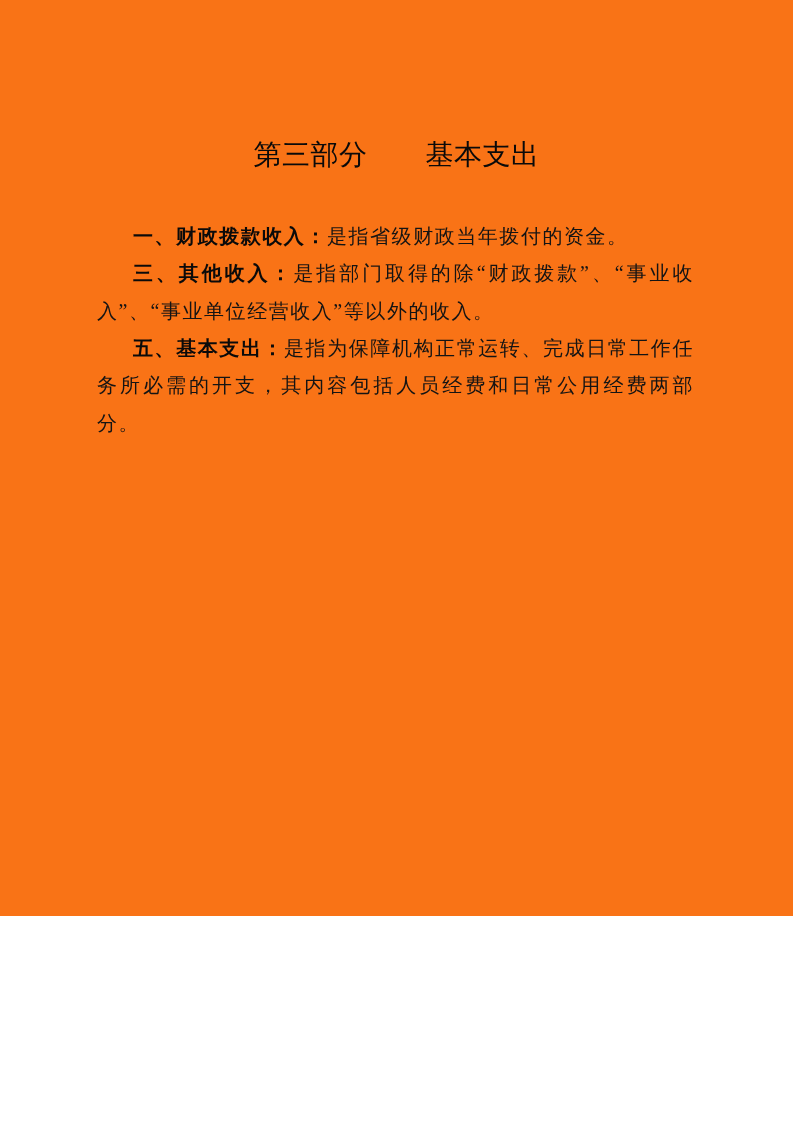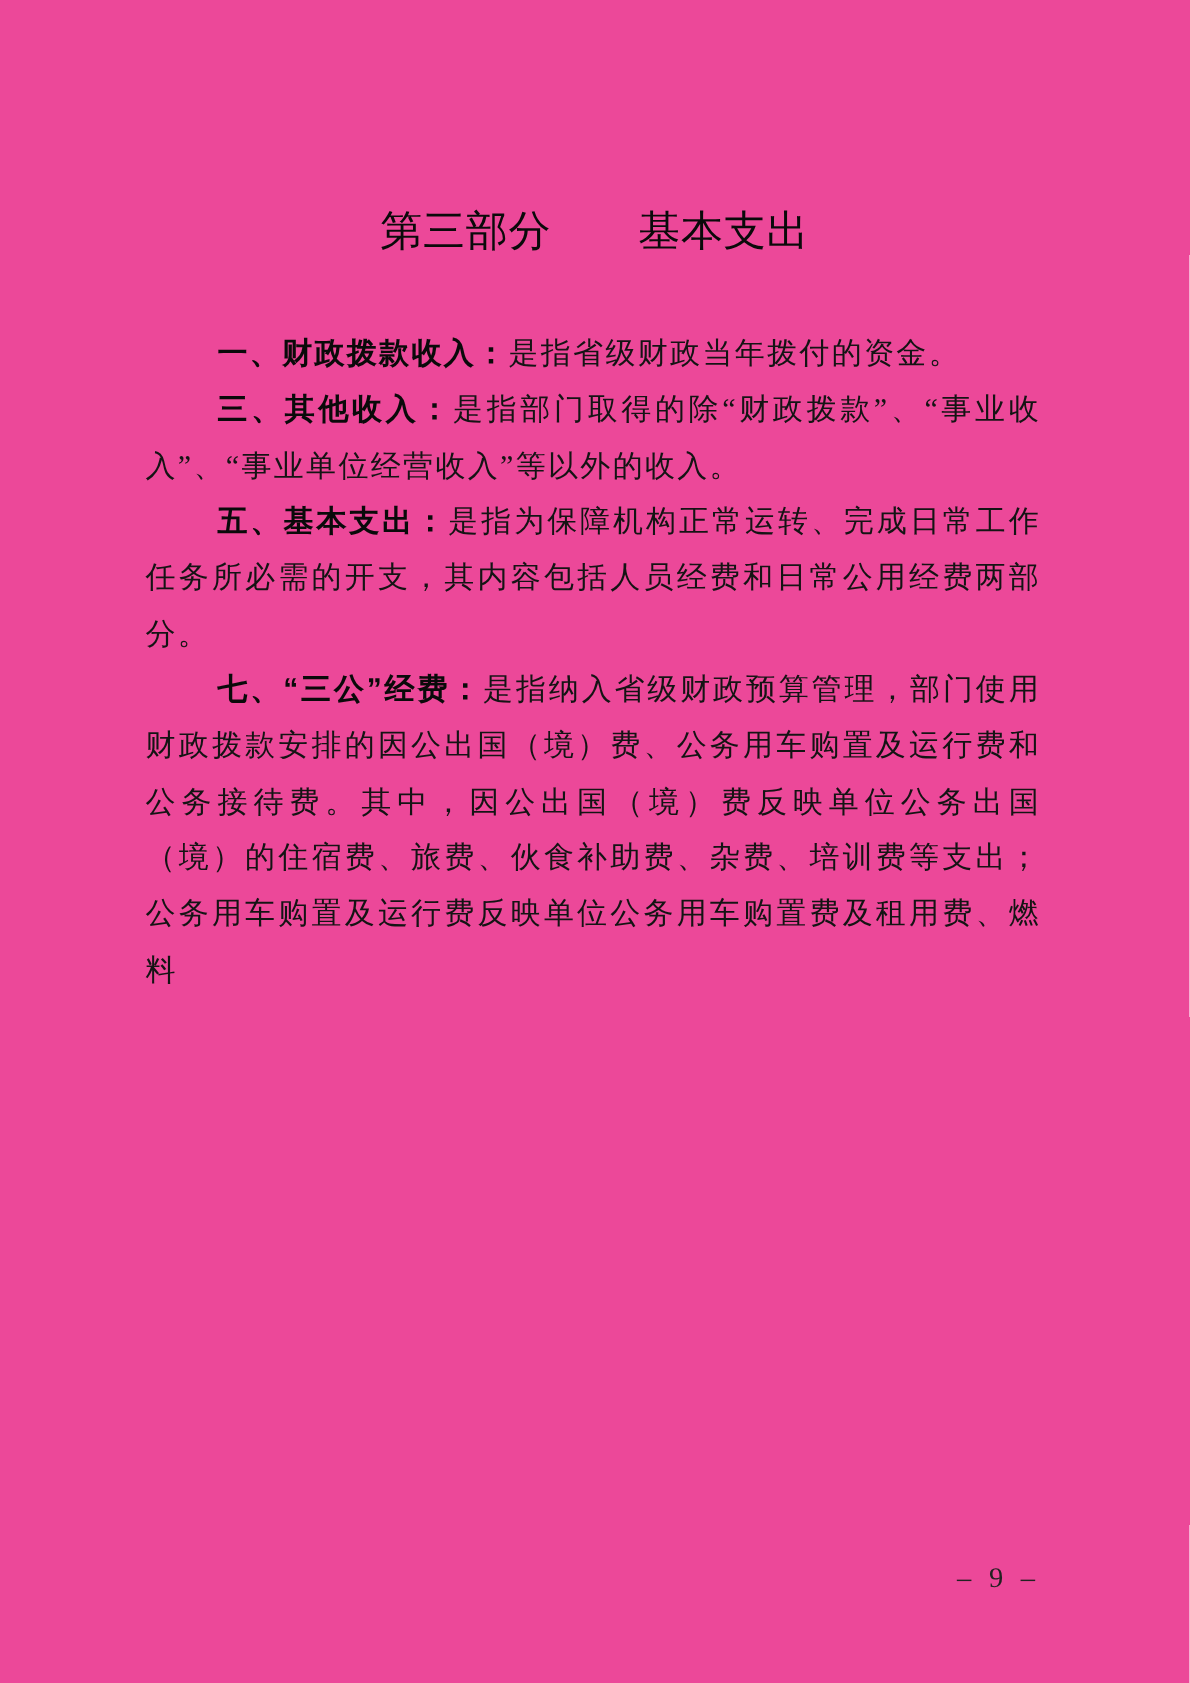--- a/index.html
+++ b/index.html
@@ -3,22 +3,22 @@
 <meta charset="utf-8">
 <style>
   html, body {
     margin: 0;
     padding: 0;
     background: #ffffff;
   }
   .page {
     position: relative;
     width: 793px;
-    height: 1122px;
-    background: #ec4899;
+    height: 916px;
+    background: #f97316;
     overflow: hidden;
     color: #111111;
     font-family: "Liberation Serif", "DejaVu Serif", serif;
     text-decoration: underline;
   }
   .doc-title {
     position: absolute;
     top: 138px;
     left: 0;
     width: 100%;
@@ -47,21 +47,20 @@
   }
   .content p {
     margin: 0;
     padding: 0;
     text-indent: 36px;
   }
   .term {
     font-weight: 700;
     font-family: "Liberation Sans", "DejaVu Sans", sans-serif;
     color: #0a0a0a;
-    margin-left: 12px;
   }
   .def {
     font-family: "Liberation Serif", "DejaVu Serif", serif;
   }
   .page-number {
     position: absolute;
     left: 638px;
     top: 1042px;
     font-size: 19px;
     letter-spacing: 1px;
@@ -77,18 +76,17 @@
 
   <div class="doc-title">
     <span>第三部分</span>
     <span>基本支出</span>
   </div>
 
   <div class="content">
     <p><span class="term">一、财政拨款收入：</span><span class="def">是指省级财政当年拨付的资金。</span></p>
     <p><span class="term">三、其他收入：</span><span class="def">是指部门取得的除“财政拨款”、“事业收入”、“事业单位经营收入”等以外的收入。</span></p>
     <p><span class="term">五、基本支出：</span><span class="def">是指为保障机构正常运转、完成日常工作任务所必需的开支，其内容包括人员经费和日常公用经费两部分。</span></p>
-    <p><span class="term">七、“三公”经费：</span><span class="def">是指纳入省级财政预算管理，部门使用财政拨款安排的因公出国（境）费、公务用车购置及运行费和公务接待费。其中，因公出国（境）费反映单位公务出国（境）的住宿费、旅费、伙食补助费、杂费、培训费等支出；公务用车购置及运行费反映单位公务用车购置费及租用费、燃料</span></p>
   </div>
 
   <div class="page-number">– 9 –</div>
 
 </div>
 
 </body></html>

